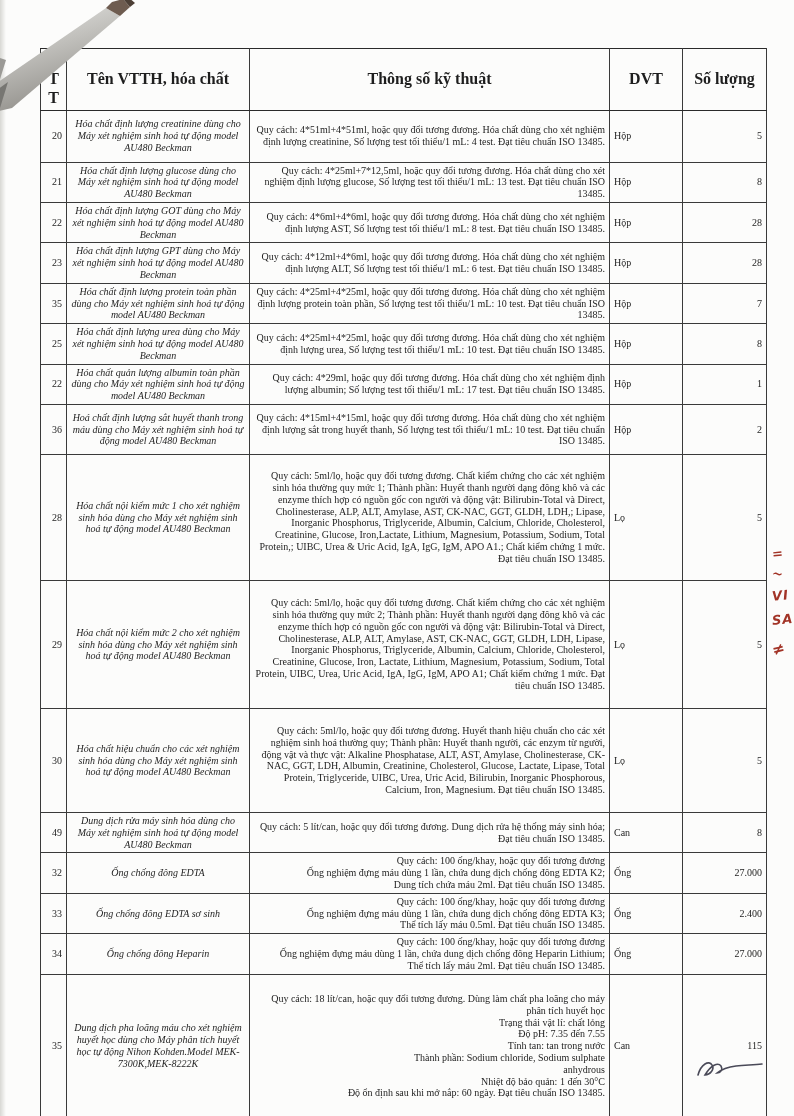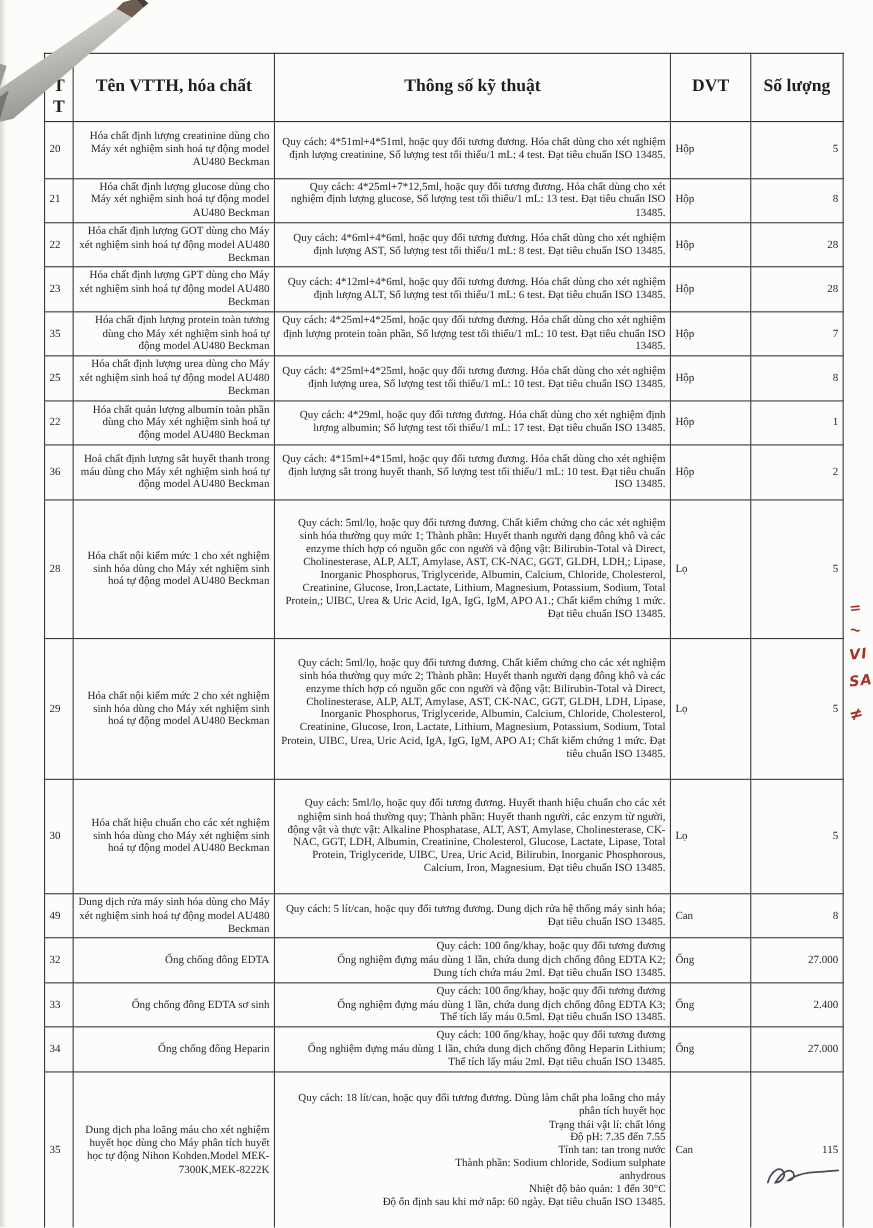--- a/index.html
+++ b/index.html
@@ -32,22 +32,22 @@
     font-weight:bold;text-align:center;
     font-size:16px;height:26px;
     border-bottom:1.5px solid #2a2a2a;
     border-top:1.5px solid #2a2a2a;
   }
   col.w-stt{width:26px}
   col.w-name{width:183px}
   col.w-spec{width:360px}
   col.w-unit{width:73px}
   col.w-qty{width:84px}
-  td.c-stt{text-align:left;}
-  td.c-name{text-align:right;}
+  td.c-stt{text-align:right;}
+  td.c-name{text-align:center;font-style:italic;}
   td.c-spec{text-align:right;white-space:pre-line;}
   td.c-unit{text-align:left;}
   td.c-qty{text-align:right;padding-right:3px;}
   tr.r28{height:126px}
   tr.r29{height:128px}
   tr.r30{height:104px}
   tr.r35{height:144px}
   tr.r20{height:52px}
   tr.r27{height:50px}
 
@@ -118,21 +118,21 @@
   </tr>
       <tr class="r23">
     <td class="c-stt">23</td>
     <td class="c-name">Hóa chất định lượng GPT dùng cho Máy xét nghiệm sinh hoá tự động  model AU480 Beckman</td>
     <td class="c-spec">Quy cách: 4*12ml+4*6ml, hoặc quy đổi tương đương. Hóa chất dùng cho xét nghiệm định lượng ALT, Số lượng test tối thiểu/1 mL: 6 test. Đạt tiêu chuẩn ISO 13485.</td>
     <td class="c-unit">Hộp</td>
     <td class="c-qty">28</td>
   </tr>
       <tr class="r24">
     <td class="c-stt">35</td>
-    <td class="c-name">Hóa chất định lượng protein toàn tương dùng cho Máy xét nghiệm sinh hoá tự động  model AU480 Beckman</td>
+    <td class="c-name">Hóa chất định lượng protein toàn phần dùng cho Máy xét nghiệm sinh hoá tự động  model AU480 Beckman</td>
     <td class="c-spec">Quy cách: 4*25ml+4*25ml, hoặc quy đổi tương đương. Hóa chất dùng cho xét nghiệm định lượng protein toàn phần, Số lượng test tối thiểu/1 mL: 10 test. Đạt tiêu chuẩn ISO 13485.</td>
     <td class="c-unit">Hộp</td>
     <td class="c-qty">7</td>
   </tr>
       <tr class="r25">
     <td class="c-stt">25</td>
     <td class="c-name">Hóa chất định lượng urea dùng cho Máy xét nghiệm sinh hoá tự động  model AU480 Beckman</td>
     <td class="c-spec">Quy cách: 4*25ml+4*25ml, hoặc quy đổi tương đương. Hóa chất dùng cho xét nghiệm định lượng urea, Số lượng test tối thiểu/1 mL: 10 test. Đạt tiêu chuẩn ISO 13485.</td>
     <td class="c-unit">Hộp</td>
     <td class="c-qty">8</td>

